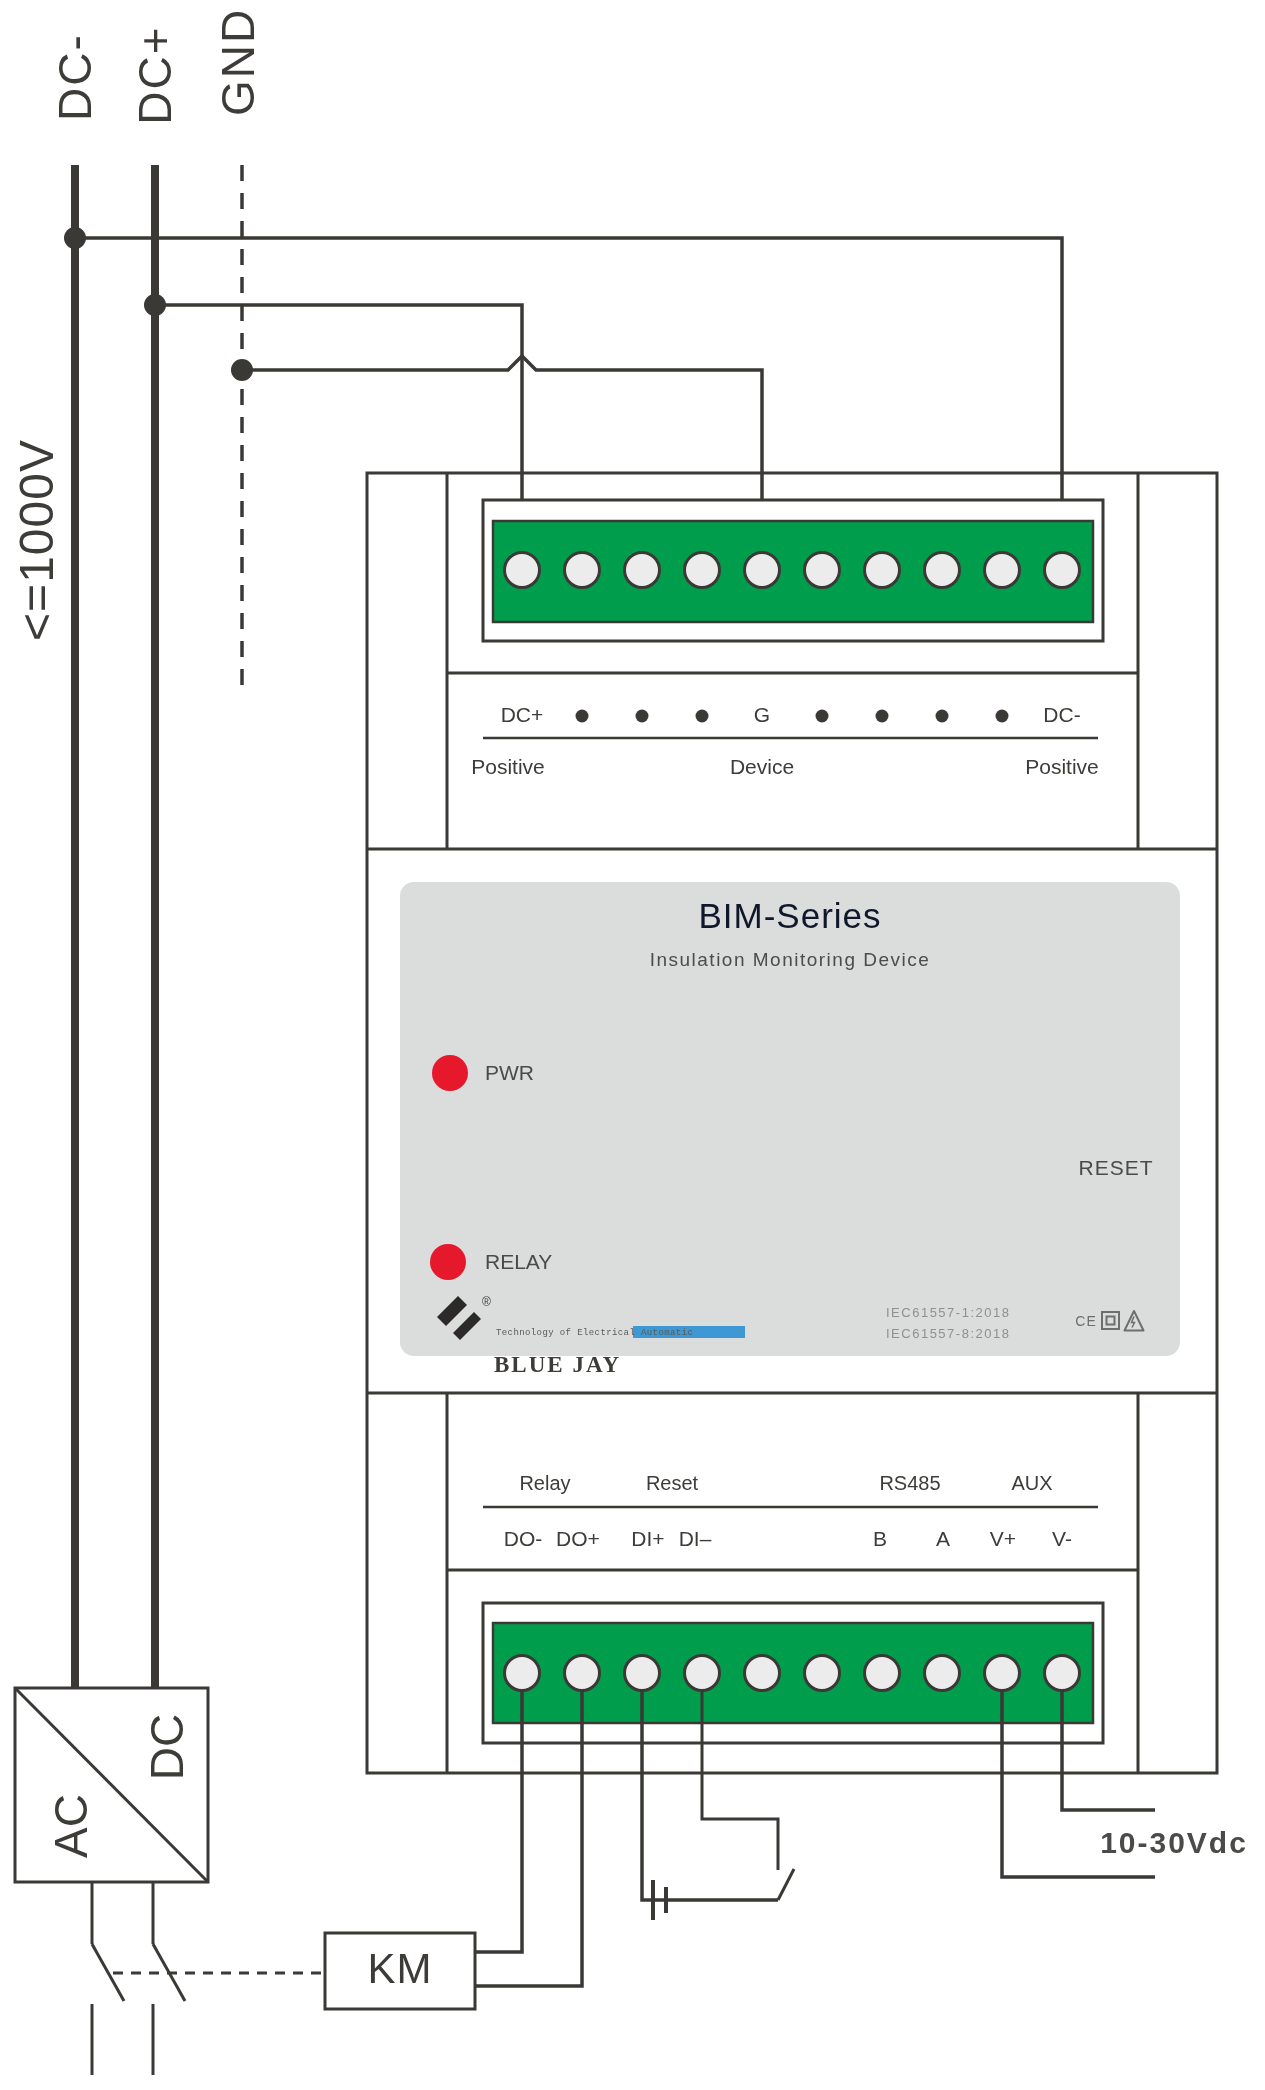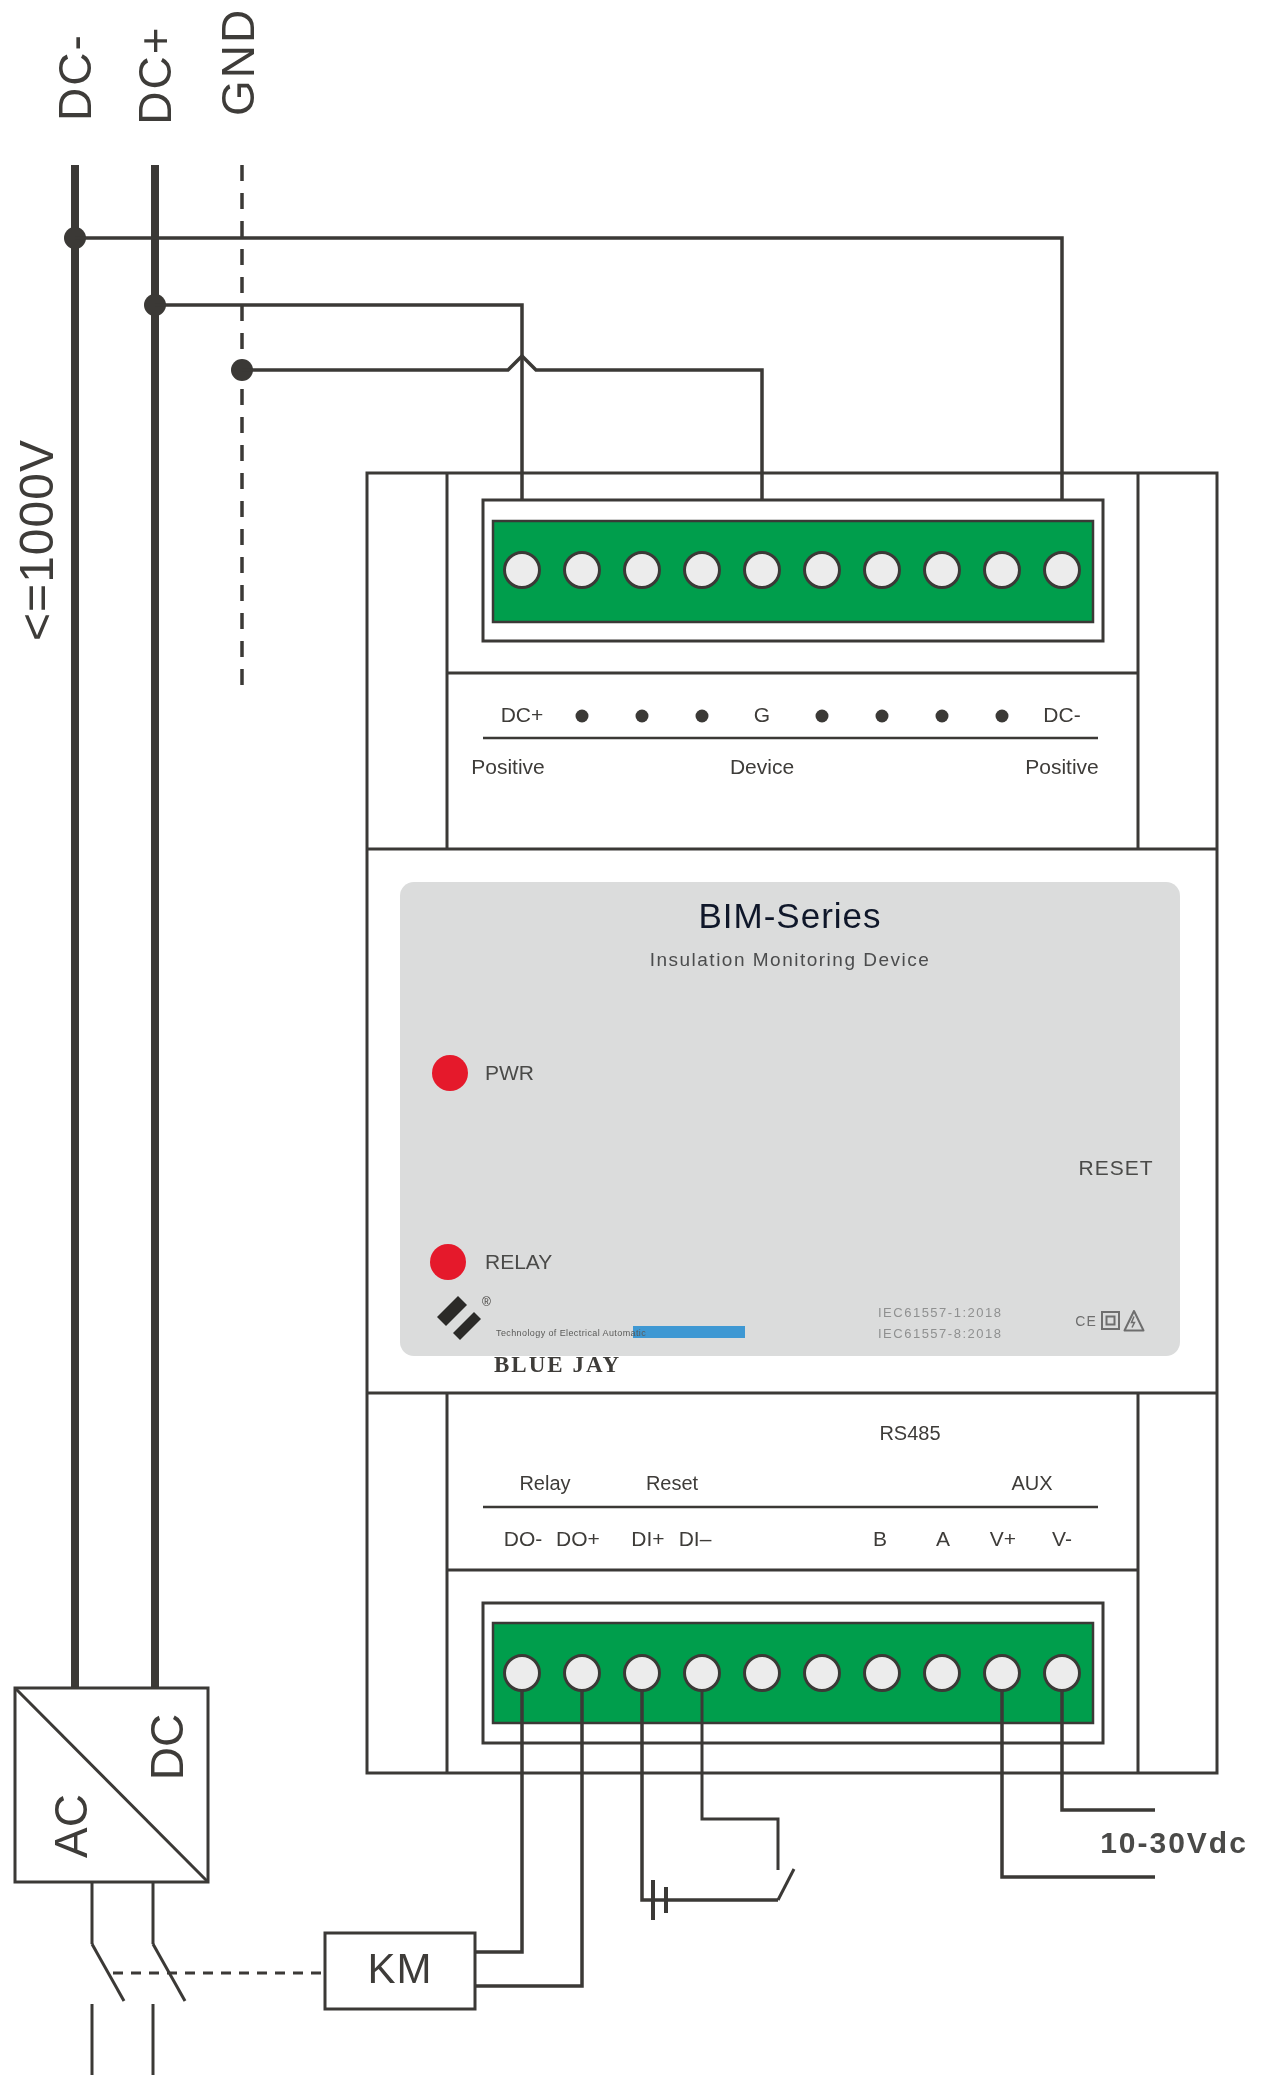--- a/index.html
+++ b/index.html
@@ -10,26 +10,26 @@
   .lbl-left{position:absolute;transform:translate(0,-50%);white-space:nowrap;}
   .vlbl{position:absolute;transform:translate(-50%,-50%) rotate(-90deg);white-space:nowrap;}
   .feeder{font-size:46px;letter-spacing:2px;color:#3e3c39;}
   .sysv{font-size:48px;letter-spacing:1px;color:#3e3c39;}
   .term{font-size:21px;color:#3e3c39;}
   .grp{font-size:20px;color:#3e3c39;}
   .title{font-size:35px;letter-spacing:1px;color:#0f172a;}
   .subtitle{font-size:19px;letter-spacing:1.5px;color:#4b4c4d;}
   .ledlbl{font-size:21px;color:#4a4a48;}
   .reset{font-size:21px;color:#4a4a48;letter-spacing:1px;}
-  .iec{font-size:13px;letter-spacing:1.5px;color:#8f9090;line-height:21px;}
+  .iec{font-size:13px;letter-spacing:1.5px;color:#8f9090;line-height:21px;margin-left:8px;}
   .ce{font-size:14px;color:#6e6e6e;letter-spacing:1px;}
   .brandname{font-family:"Liberation Serif",serif;font-weight:bold;font-size:23px;
              letter-spacing:2px;color:#3e3c39;}
   .brandreg{font-size:12px;color:#3e3c39;}
-  .tagline{font-family:Liberation Sans, sans-serif;font-size:9px;color:#5a5a58;letter-spacing:0.4px;}
+  .tagline{font-family:Liberation Mono, monospace;font-size:9px;color:#5a5a58;letter-spacing:0.4px;}
   .converter{font-size:46px;color:#3e3c39;}
   .km{font-size:42px;color:#3e3c39;letter-spacing:1px;}
   .auxv{font-size:30px;letter-spacing:2px;color:#4a4a48;font-weight:bold;}
 </style>
 </head>
 <body>
 
 <div id="canvas">
 
   <svg id="wiring" width="1265" height="2090" viewBox="0 0 1265 2090">
@@ -173,21 +173,21 @@
   <div class="lbl reset" style="left:1116px;top:1168px">RESET</div>
   <div class="lbl-left iec" style="left:878px;top:1312px">IEC61557-1:2018</div>
   <div class="lbl-left iec" style="left:878px;top:1333px">IEC61557-8:2018</div>
   <div class="lbl ce" style="left:1086px;top:1321px">CE</div>
   <div class="lbl-left brandreg" style="left:482px;top:1302px">®</div>
   <div class="lbl-left brandname" style="left:494px;top:1365px">BLUE JAY</div>
   <div class="lbl-left tagline" style="left:496px;top:1333px">Technology of Electrical Automatic</div>
 
   <div class="lbl grp" style="left:545px;top:1483px">Relay</div>
   <div class="lbl grp" style="left:672px;top:1483px">Reset</div>
-  <div class="lbl grp" style="left:910px;top:1433px">RS485</div>
+  <div class="lbl grp" style="left:910px;top:1483px">RS485</div>
   <div class="lbl grp" style="left:1032px;top:1483px">AUX</div>
 
   <div class="lbl term" style="left:523px;top:1539px">DO-</div>
   <div class="lbl term" style="left:578px;top:1539px">DO+</div>
   <div class="lbl term" style="left:648px;top:1539px">DI+</div>
   <div class="lbl term" style="left:695px;top:1539px">DI–</div>
   <div class="lbl term" style="left:880px;top:1539px">B</div>
   <div class="lbl term" style="left:943px;top:1539px">A</div>
   <div class="lbl term" style="left:1003px;top:1539px">V+</div>
   <div class="lbl term" style="left:1062px;top:1539px">V-</div>

